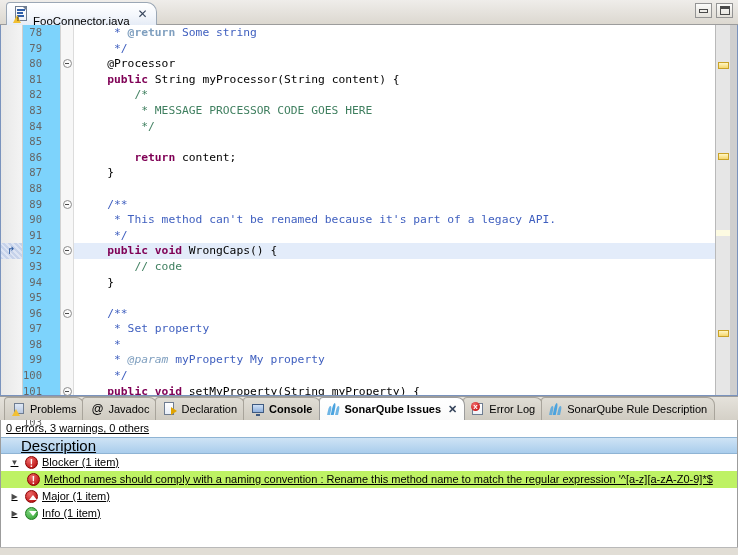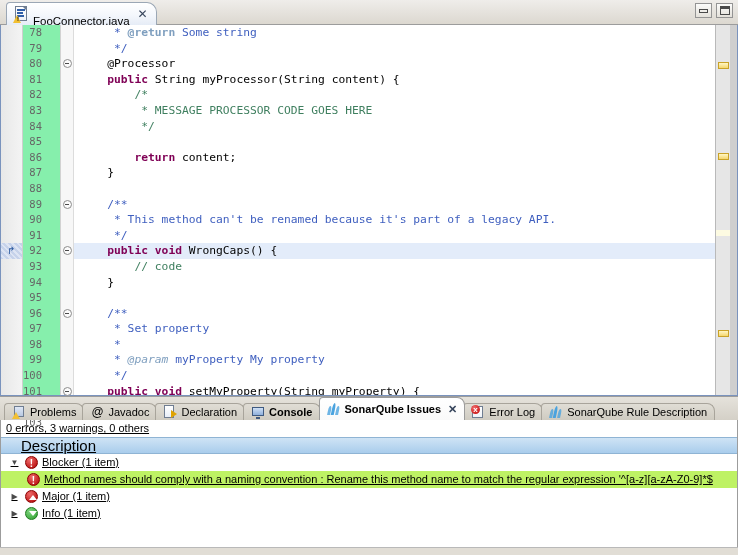--- a/index.html
+++ b/index.html
@@ -118,21 +118,21 @@
   .gutter-arrow {
     position: absolute;
     left: 6px;
     font-size: 10px;
     color: #2c5aa0;
     line-height: 15.6px;
   }
 
   .lineno-col {
     flex: 0 0 36px;
-    background: #86efac;
+    background: #7dd3fc;
     border-right: 1px solid #d2d2d2;
     text-align: right;
     padding-right: 18px;
     font-family: "DejaVu Sans Mono", monospace;
     font-size: 10.5px;
     color: #666;
     position: relative;
   }
   .ln { height: 15.6px; line-height: 15.6px; }
 
@@ -207,21 +207,21 @@
     flex: 0 0 24px;
     height: 24px;
     background: linear-gradient(#e5e2db, #d4d0c7);
     border-top: 1px solid #9c9c9c;
     display: flex;
     align-items: flex-end;
     padding-left: 4px;
     overflow: hidden;
   }
   .vtab {
-    height: 17px;
+    height: 23px;
     display: flex;
     align-items: center;
     gap: 4px;
     padding: 0 7px;
     font-size: 11px;
     color: #000;
     background: linear-gradient(#e0ddd5,#cfcbc1);
     border: 1px solid #a8a49b;
     border-bottom: none;
     border-radius: 4px 8px 0 0;

